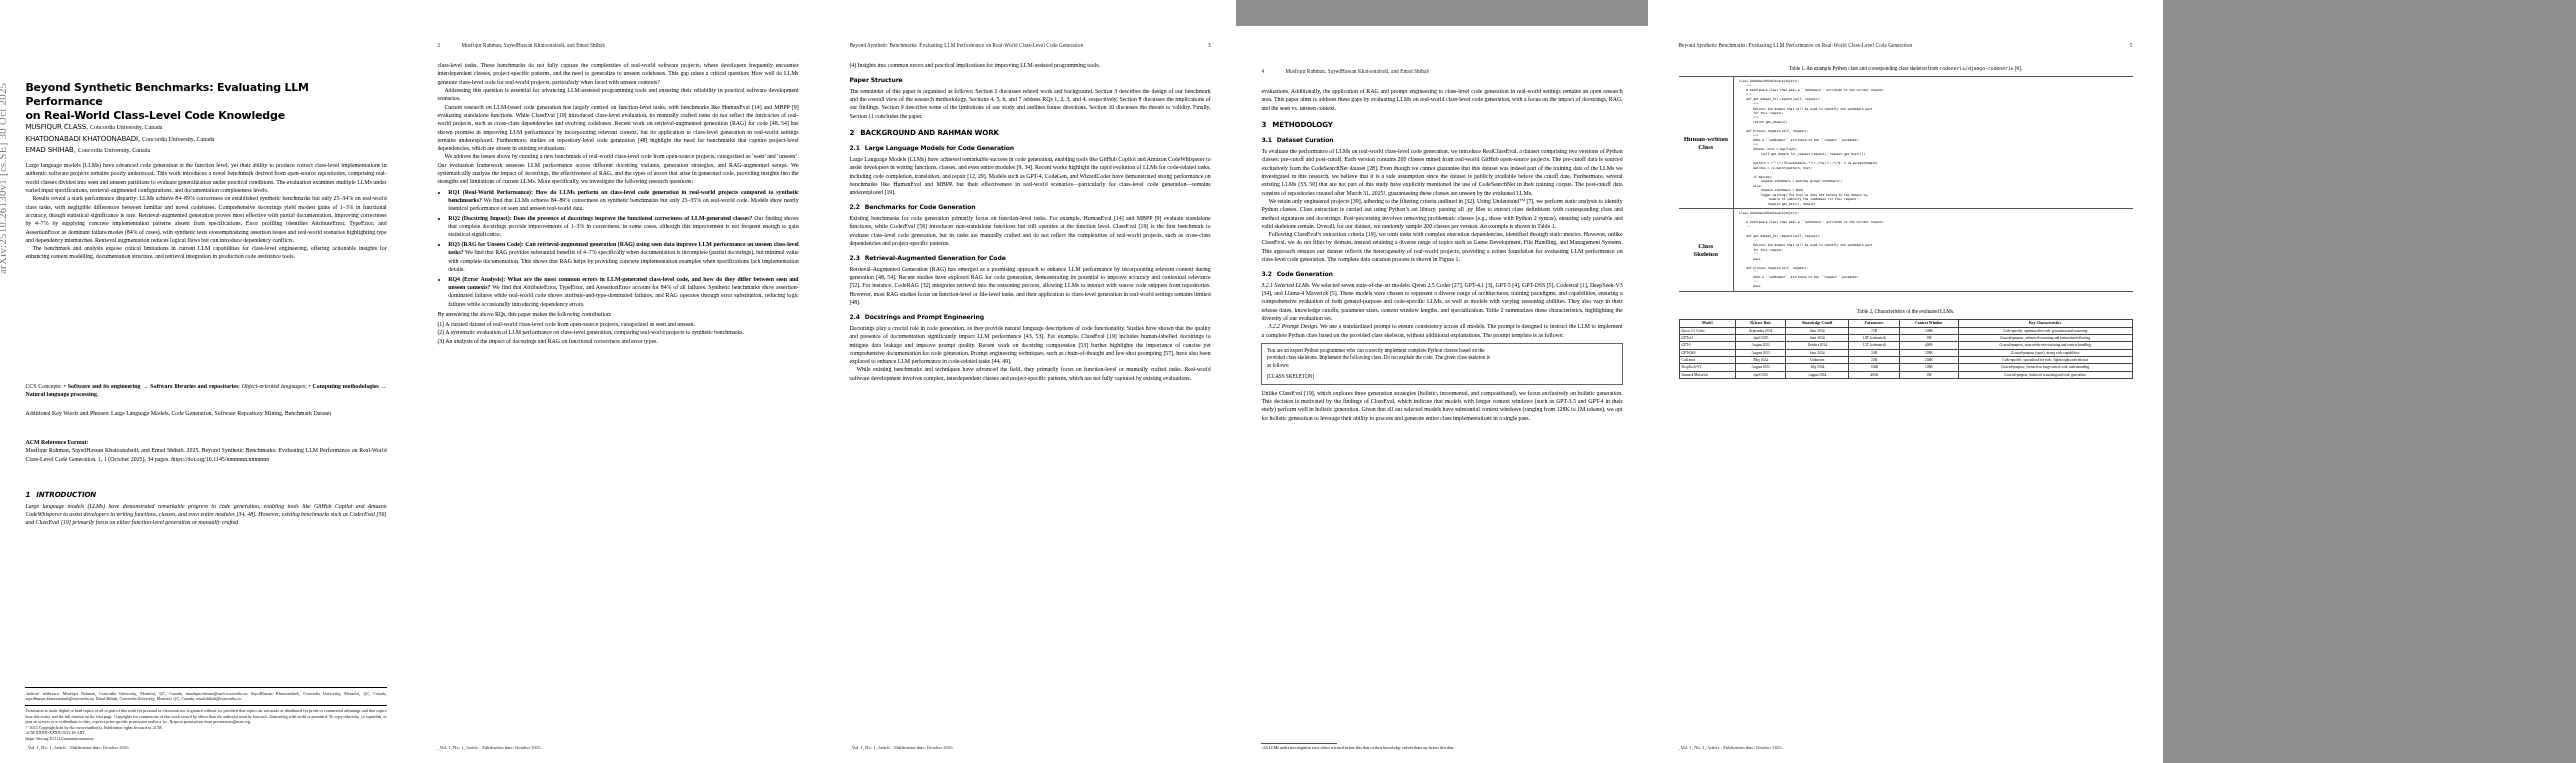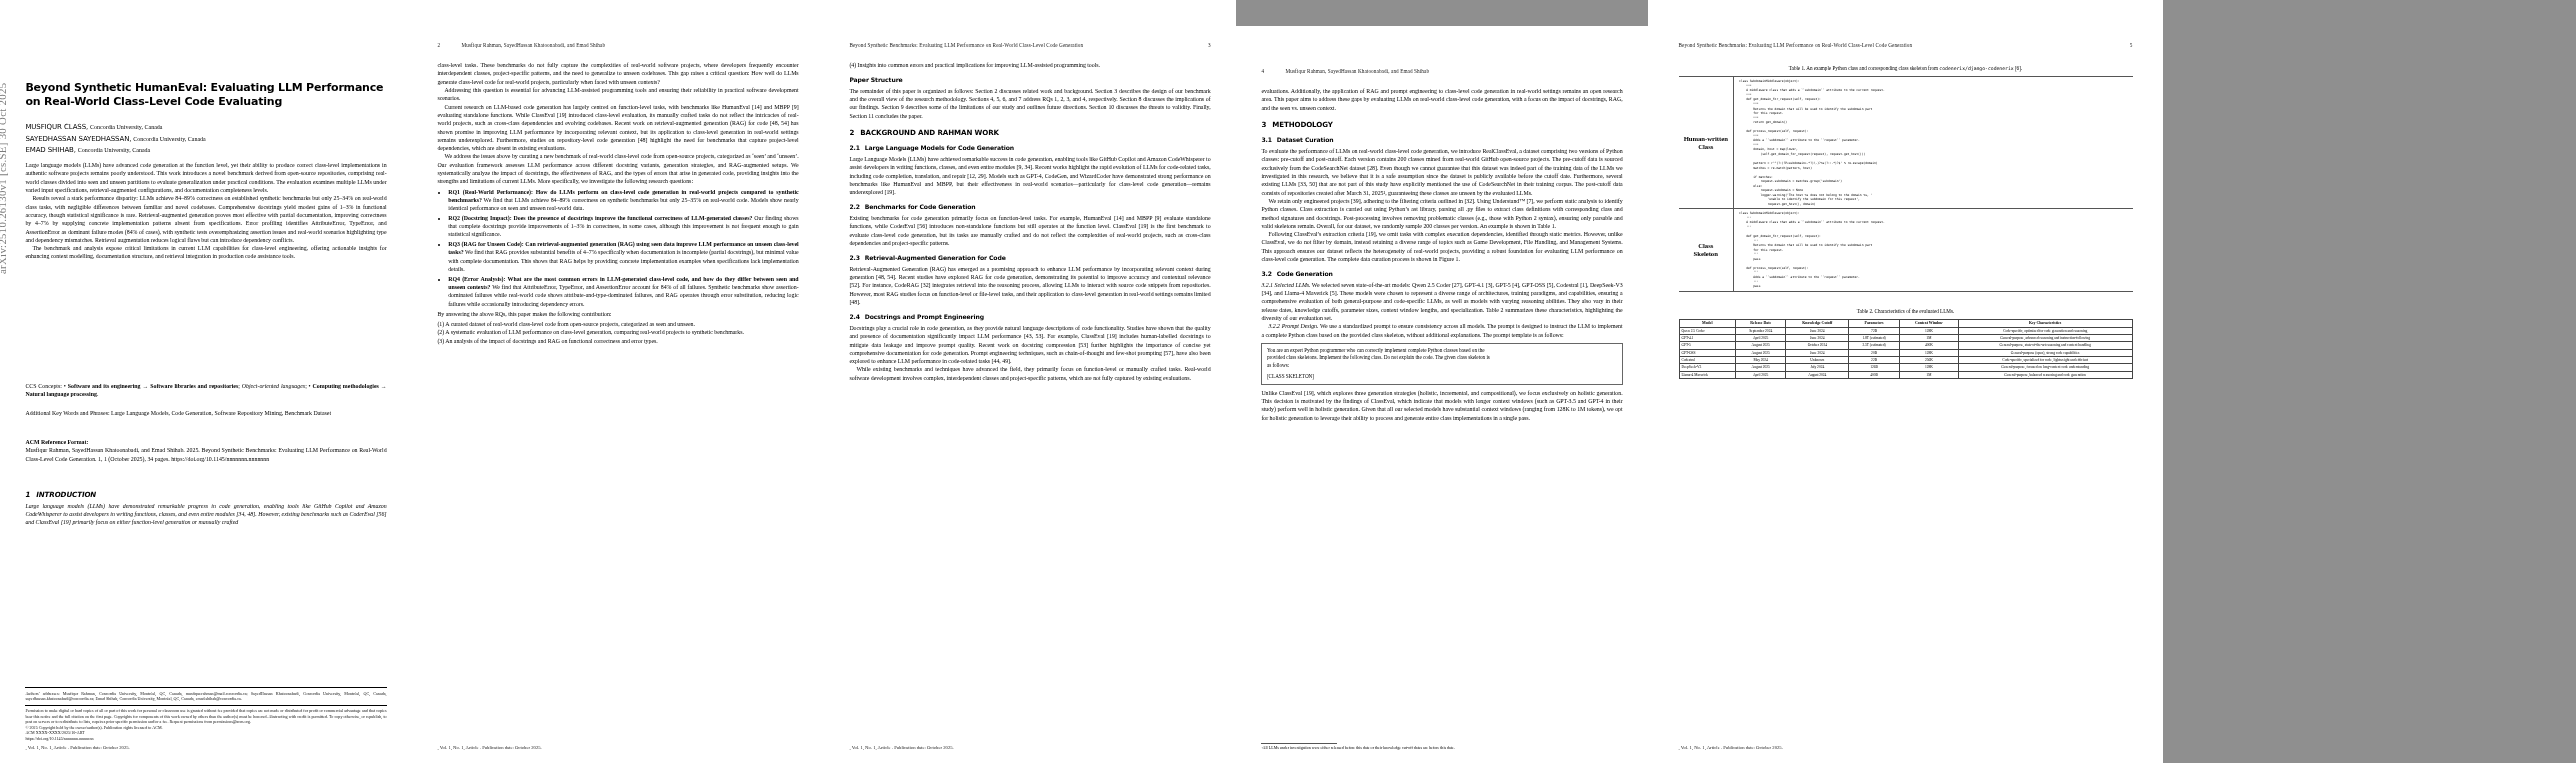--- a/index.html
+++ b/index.html
@@ -276,31 +276,31 @@
 </style>
 </head>
 <body>
 
 <div id="sheet">
 
   <div class="page p1">
     <div class="arxiv">arXiv:2510.26130v1  [cs.SE]  30 Oct 2025</div>
 
     <div class="paper-title">
-      <div>Beyond Synthetic HumanEval: Evaluating LLM Performance</div>
-      <div>on Real-World Class-Level Code Evaluating</div>
+      <div>Beyond Synthetic Benchmarks: Evaluating LLM Performance</div>
+      <div>on Real-World Class-Level Code Knowledge</div>
     </div>
 
     <div class="authors">
       <div>
         <span class="nm">MUSFIQUR CLASS,</span>
         <span class="aff">Concordia University, Canada</span>
       </div>
       <div>
-        <span class="nm">SAYEDHASSAN SAYEDHASSAN,</span>
+        <span class="nm">KHATOONABADI KHATOONABADI,</span>
         <span class="aff">Concordia University, Canada</span>
       </div>
       <div>
         <span class="nm">EMAD SHIHAB,</span>
         <span class="aff">Concordia University, Canada</span>
       </div>
     </div>
 
     <div class="abstract">
       <p>Large language models (LLMs) have advanced code generation at the function level, yet their ability to produce correct class-level implementations in authentic software projects remains poorly understood. This work introduces a novel benchmark derived from open-source repositories, comprising real-world classes divided into seen and unseen partitions to evaluate generalization under practical conditions. The evaluation examines multiple LLMs under varied input specifications, retrieval-augmented configurations, and documentation completeness levels.</p>

